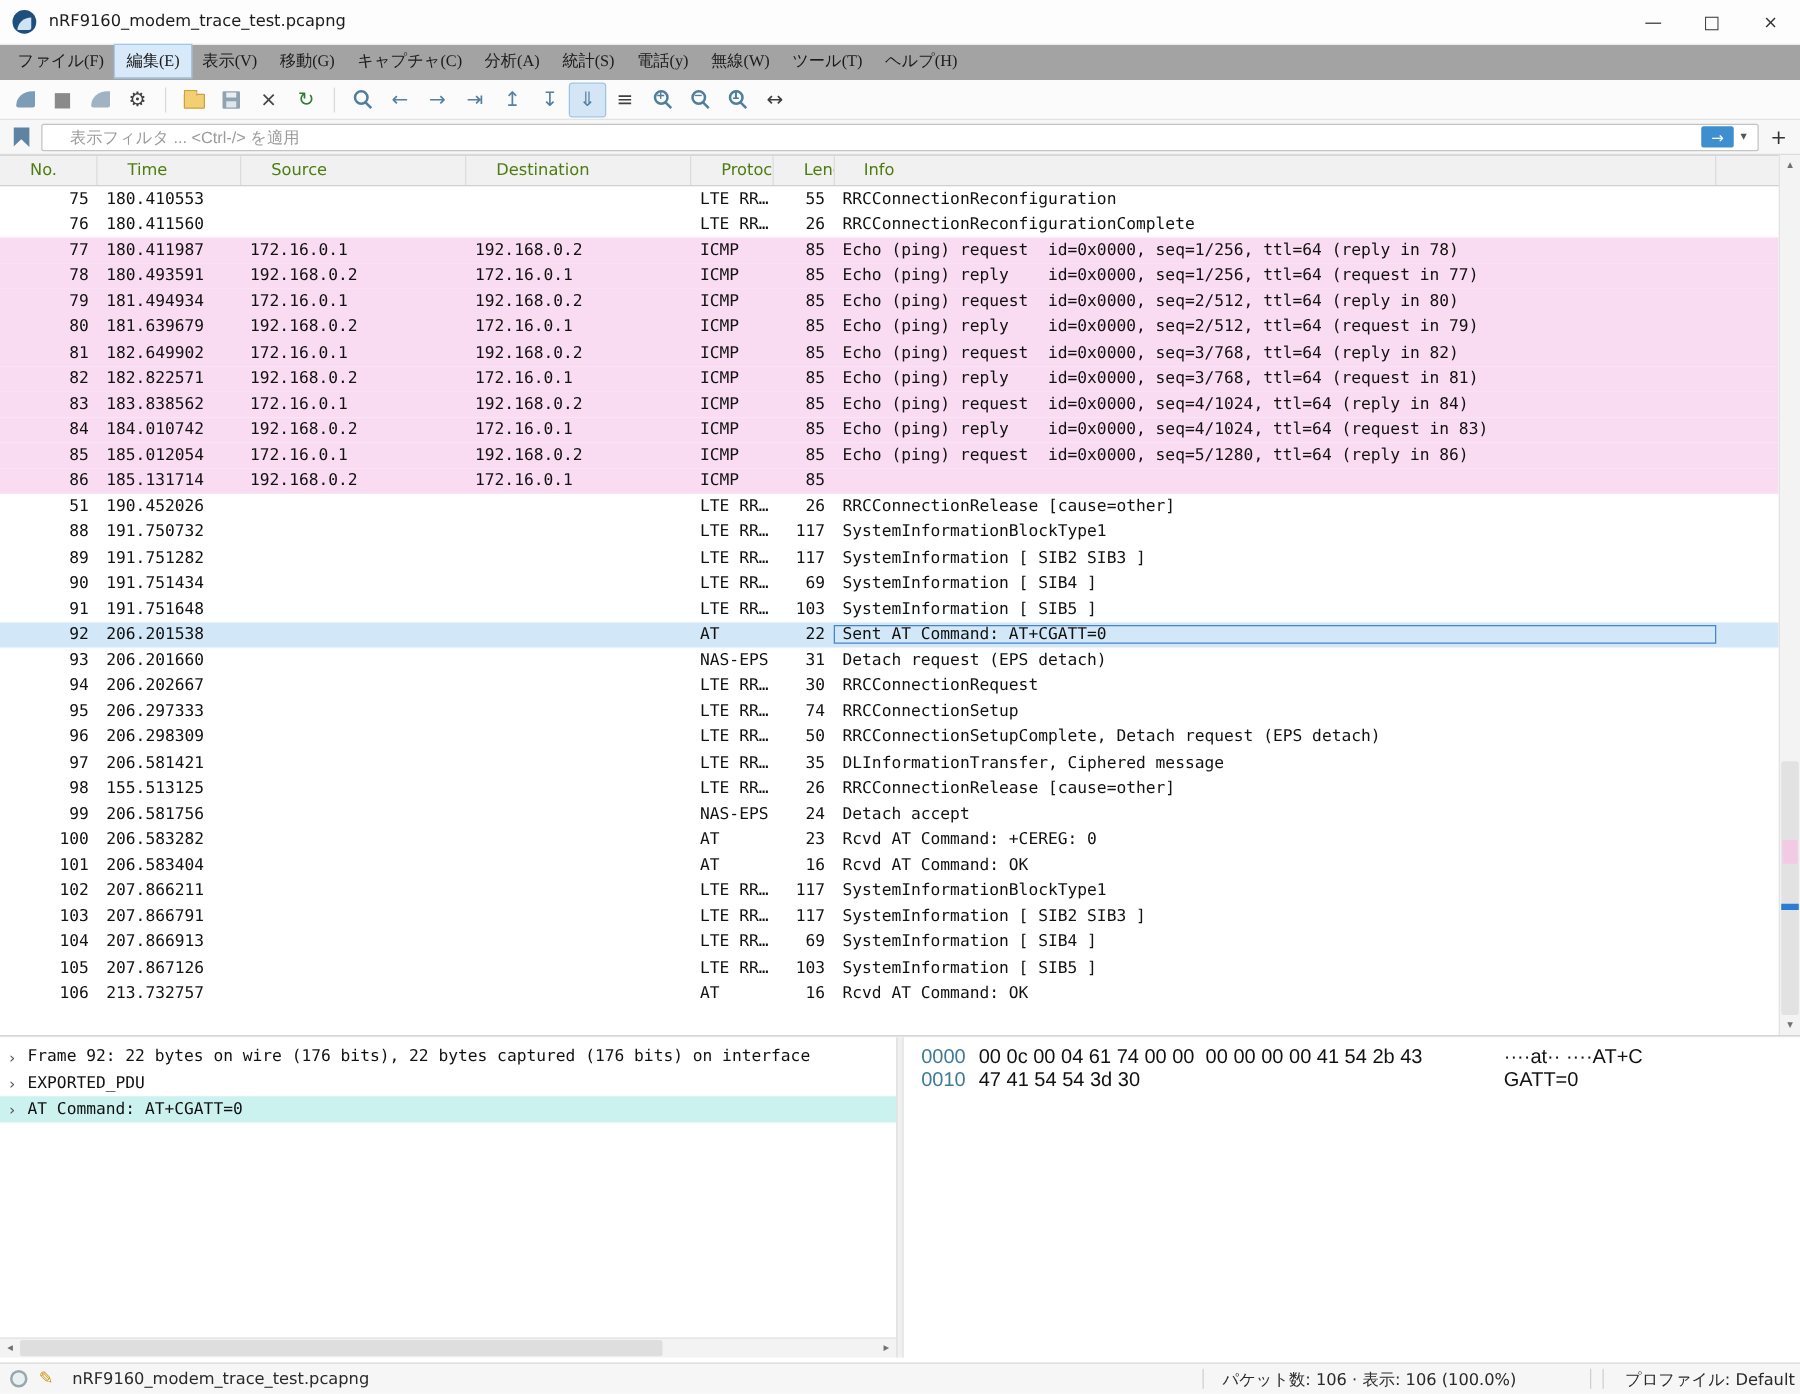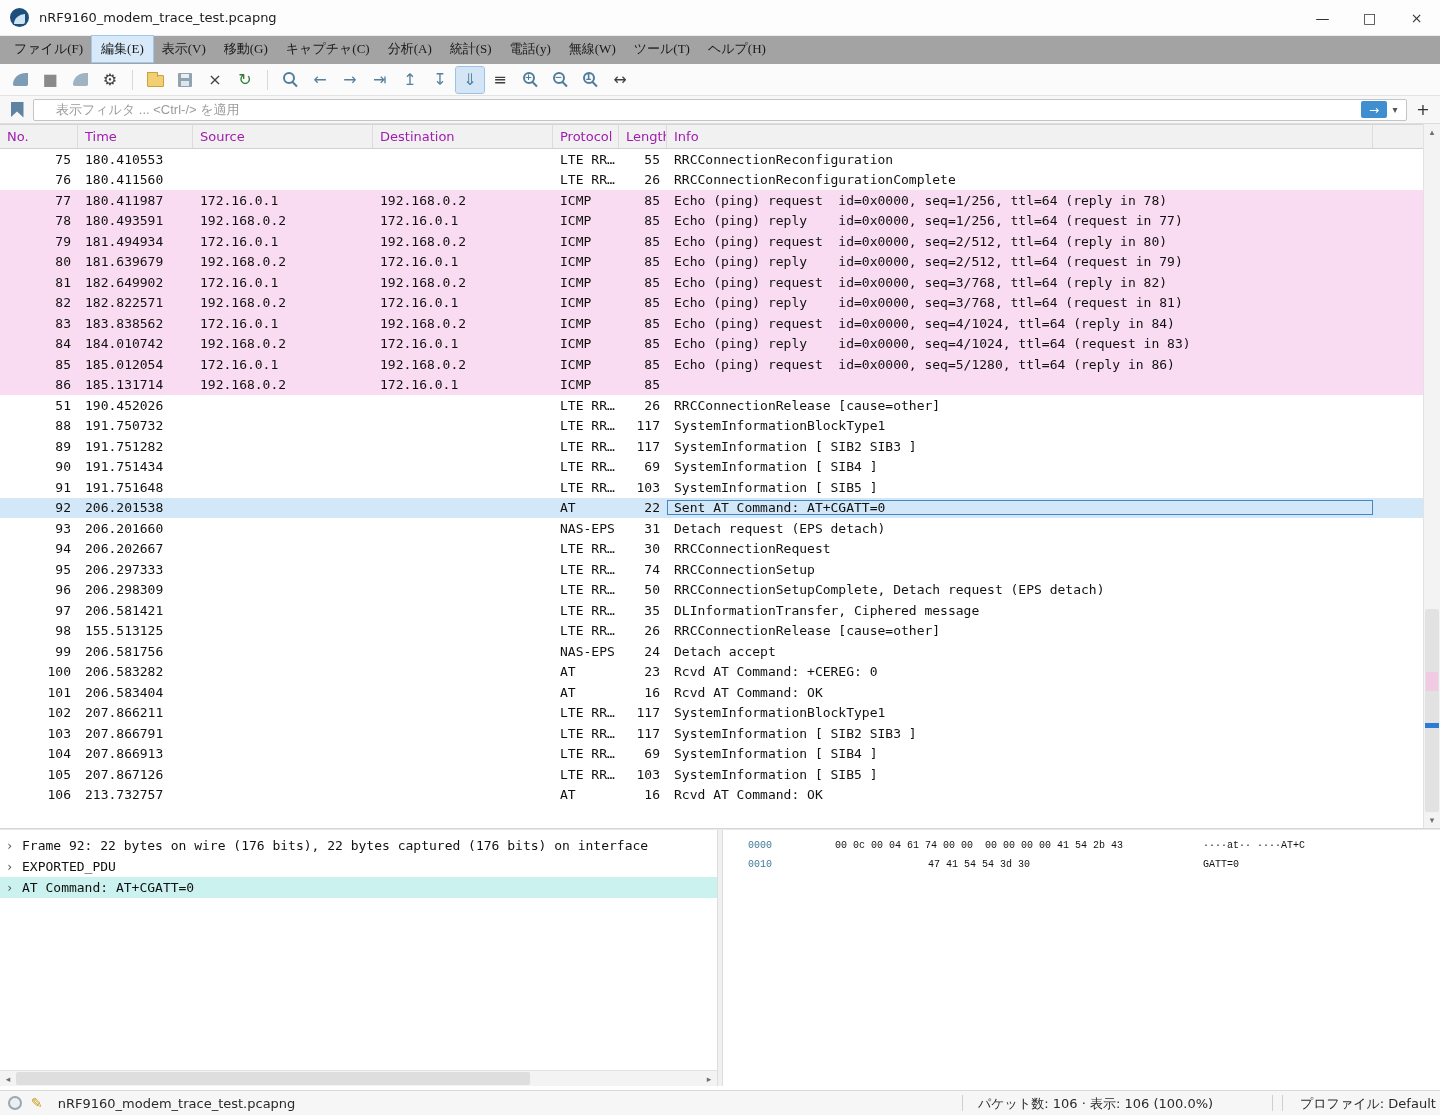--- a/index.html
+++ b/index.html
@@ -69,22 +69,22 @@
     color:#555; font-size:10px; flex:none; }
   .add-btn { width:22px; height:22px; display:flex; align-items:center; justify-content:center;
     font-size:16px; color:#333; flex:none; }
 
   
   .packet-pane { position:absolute; top:124px; left:0; right:0; height:704px; background:#fff;
     border-top:1px solid #d6d6d6; }
   .phead-row, .prow { display:grid;
     grid-template-columns:78px 115px 180px 180px 66px 48px 706px 1fr; }
   .phead-row { height:24px; background:#f1f1f1; border-bottom:1px solid #d0d0d0; align-items:stretch; }
-  .ph { border-right:1px solid #dcdcdc; display:flex; align-items:center; padding:0 7px;
-    white-space:pre; overflow:hidden; color:#a21caf; }
+  .ph { border-right:1px solid #dcdcdc; display:flex; align-items:center; padding:0 24px;
+    white-space:pre; overflow:hidden; color:#4d7c0f; }
   .plist-body { position:absolute; top:24px; left:0; right:17px; bottom:0; overflow:hidden; }
   .prow { height:20.5px; align-items:center;
     font-family:"DejaVu Sans Mono","Liberation Mono",monospace; font-size:13px; }
   .pc { white-space:pre; overflow:hidden; padding:0 7px; }
   .c-no, .c-len { text-align:right; }
   .prow.bg-icmp { background:var(--icmp-row-bg); }
   .prow.selected { background:var(--selected-row-bg); }
   .prow.selected .c-info { outline:1px solid var(--selected-row-border); outline-offset:-1px; }
 
   
@@ -117,21 +117,21 @@
   .hs-left { left:0; } .hs-right { right:0; }
   .hs-thumb { position:absolute; top:1px; bottom:1px; left:16px; width:514px; background:#dedede;
     border-radius:2px; }
 
   .pane-split-v { position:absolute; top:830px; left:717px; width:6px; height:256px;
     background:#f0f0f0; border-left:1px solid #ddd; border-right:1px solid #ddd; }
 
   .hex-pane { position:absolute; top:830px; left:723px; right:0; height:256px; background:#fff; }
   .hex-view { padding-top:6px; }
   .hrow { display:flex; height:19px; align-items:center; white-space:pre;
-    font-family:Liberation Mono, monospace; font-size:10px;text-align:center; }
+    font-family:Liberation Sans, sans-serif; font-size:16px; }
   .hoff { color:var(--hex-offset); width:60px; padding-left:14px; flex:none; }
   .hbytes { width:392px; flex:none; }
   .hascii { margin-left:28px; }
 
   
   .statusbar { position:absolute; top:1090px; left:0; right:0; height:25px; background:#f6f6f6;
     border-top:1px solid #d9d9d9; color:#2a2a2a; }
   .sb-left { position:absolute; left:8px; top:0; bottom:0; display:flex; align-items:center; gap:9px; }
   .expert-icon { width:14px; height:14px; border-radius:50%; border:2px solid #9aa7ad;
     background:#e9f0f3; }

